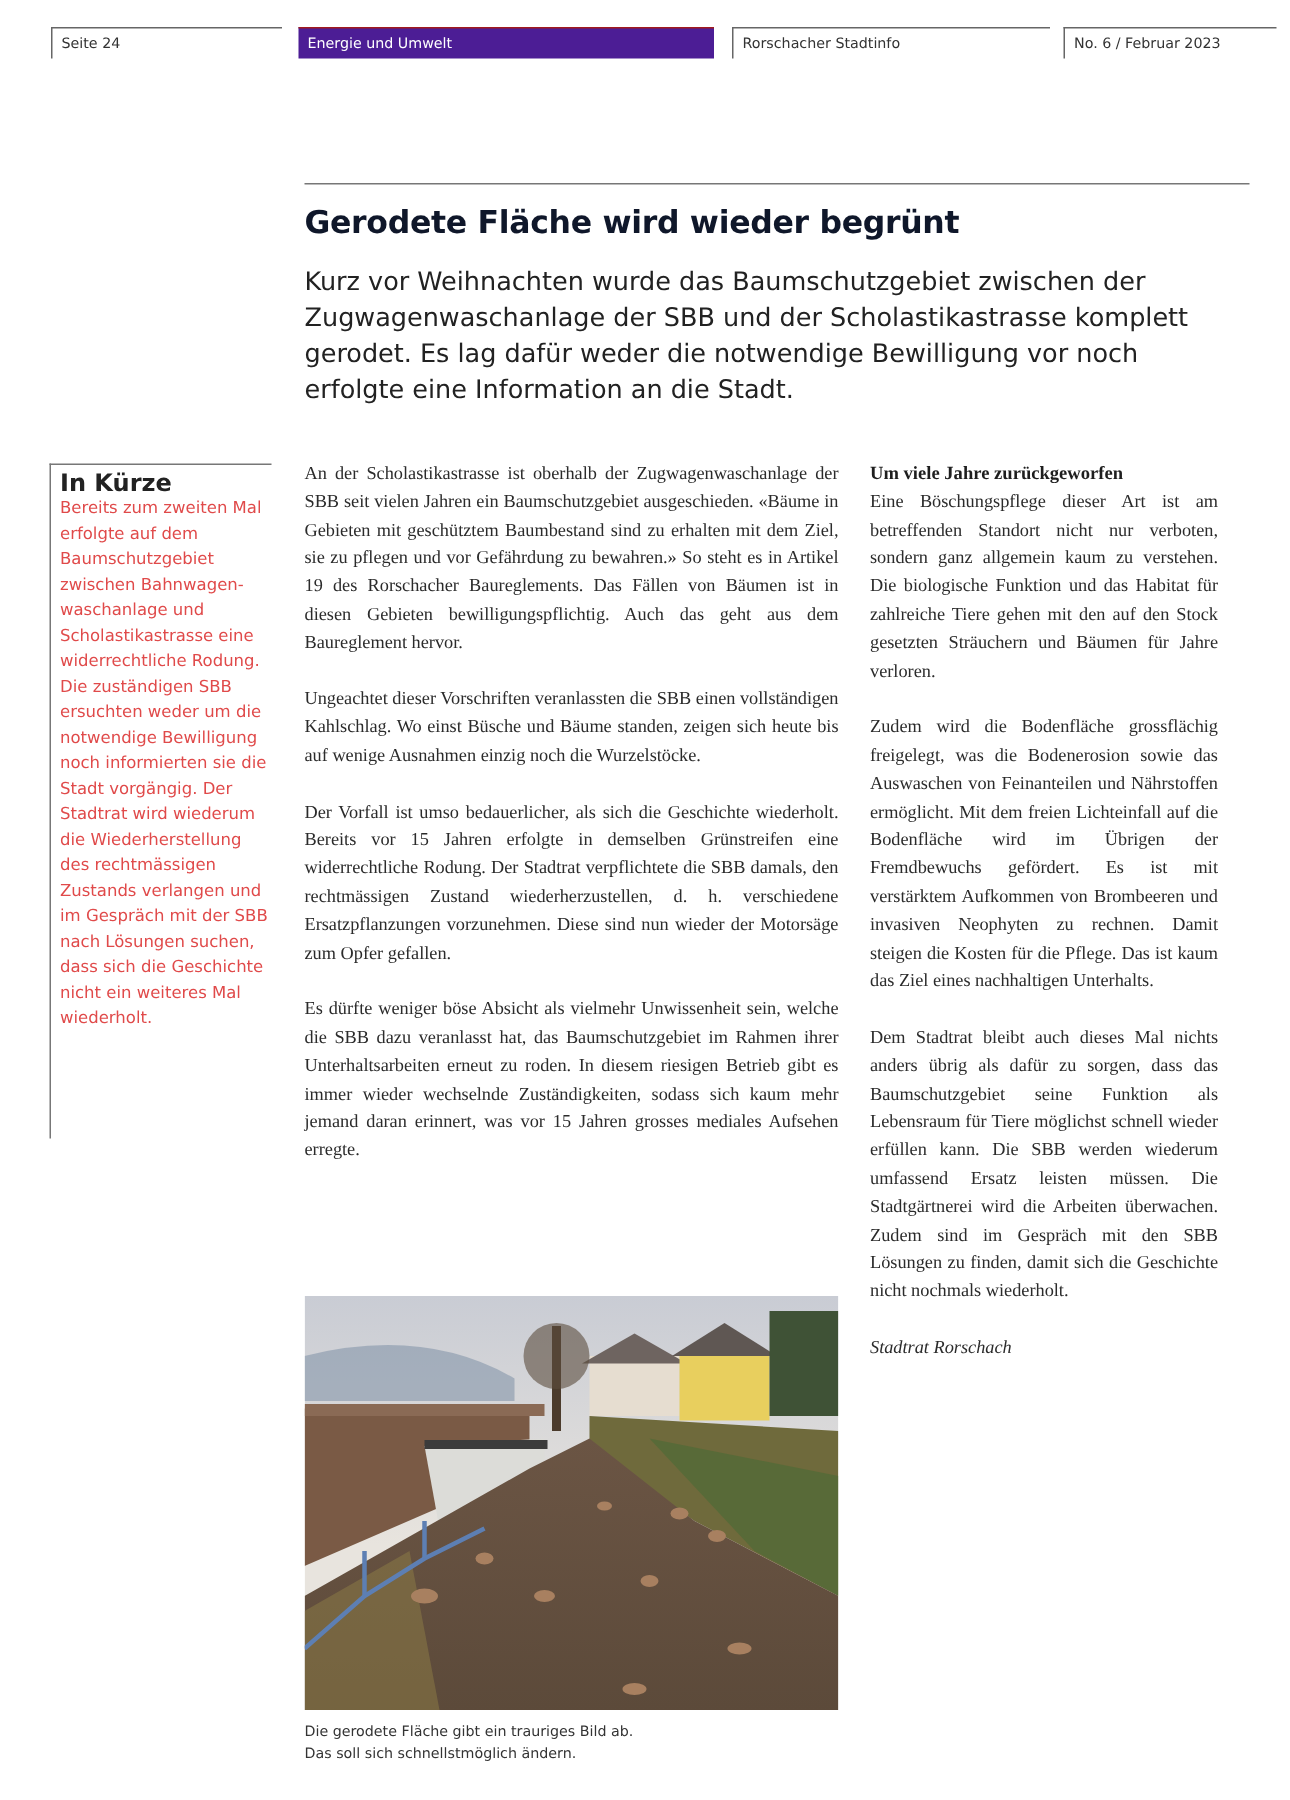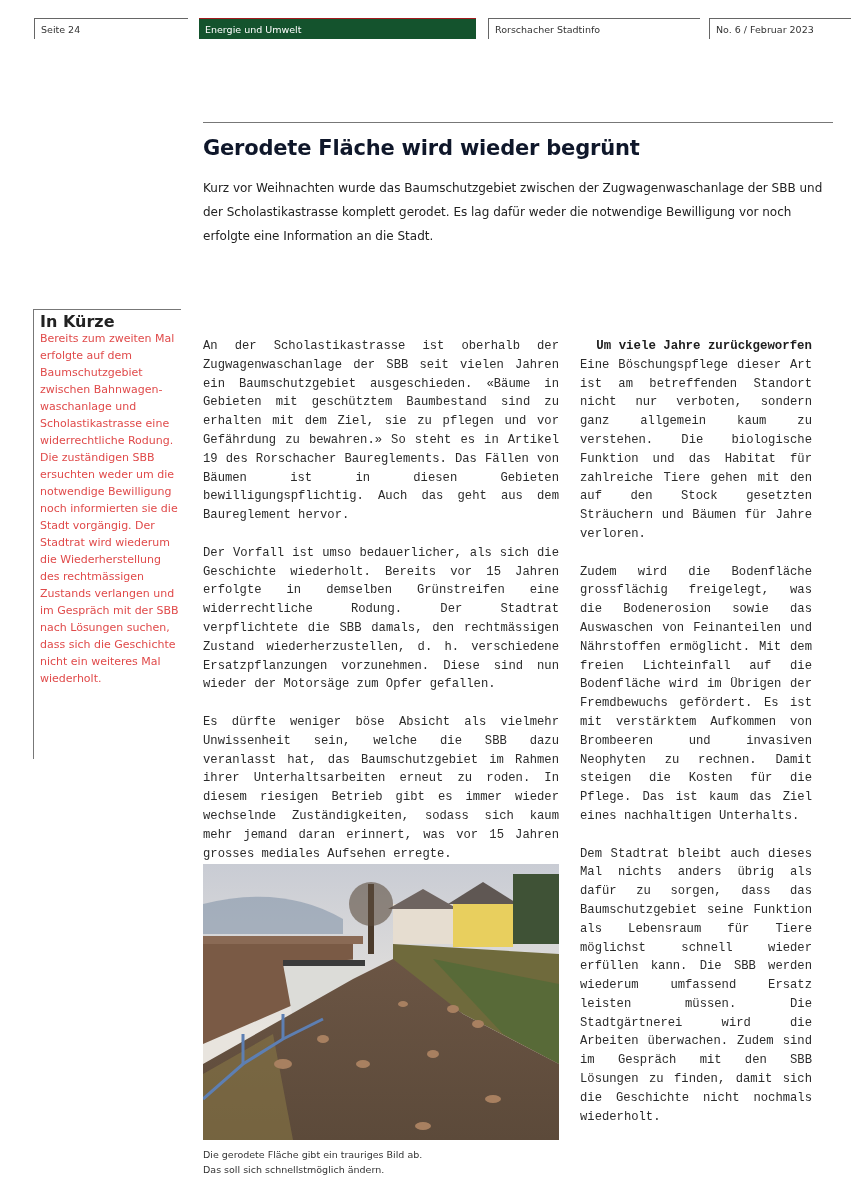--- a/index.html
+++ b/index.html
@@ -1,40 +1,40 @@
 <!DOCTYPE html>
 <html><head>
 <meta charset="utf-8">
 <style>
   html, body { margin:0; padding:0; background:#ffffff; }
   body { width:860px; height:1200px; position:relative; overflow:hidden; color:#2b2b2b; }
   .sans { font-family: "DejaVu Sans", "Liberation Sans", sans-serif; }
-  .serif { font-family: Liberation Mono, monospace; margin-top: 31px; }
+  .serif { font-family: Liberation Serif, serif; }
 
   
   .hdr { position:absolute; top:18px; height:21px; font-size:9.5px; line-height:21px; box-sizing:border-box; padding-left:6px; }
   .hdr.boxed { border-top:1.5px solid #666; border-left:1.5px solid #666; color:#333; }
   #hdr-page { left:34px; width:154px; }
-  #hdr-section { left:199px; width:277px; background:#14532d; color:#fff; border-top:1.5px solid #a11a1e; }
+  #hdr-section { left:199px; width:277px; background:#4c1d95; color:#fff; border-top:1.5px solid #a11a1e; }
   #hdr-pub { left:488px; width:212px; }
   #hdr-issue { left:709px; width:142px; text-align:left; padding-right:8px; }
 
   .rule { position:absolute; left:203px; top:122px; width:630px; height:1px; background:#777; }
   .title { position:absolute; left:203px; top:136px; font-size:21px; font-weight:bold; color:#0f172a; letter-spacing:-0.2px; }
-  .lead { position:absolute; left:203px; top:176px; width:625px; font-size:12px; line-height:24px; color:#222; }
+  .lead { position:absolute; left:203px; top:176px; width:625px; font-size:17px; line-height:24px; color:#222; }
 
   
   .sidebar { position:absolute; left:33px; top:309px; width:148px; border-top:1.5px solid #777; border-left:1.5px solid #777; padding:4px 0 0 6px; box-sizing:border-box; height:450px; }
   .sidebar h4 { margin:0; font-size:16px; font-weight:bold; color:#222; line-height:16px; }
   .sidebar p { margin:0; font-size:11px; line-height:17px; color:#e04a4a; white-space:pre-line; }
 
   
   .col { position:absolute; top:306px; font-size:12.2px; line-height:18.8px; color:#2b2b2b; }
   .col p { margin:0 0 18.8px 0; text-align:justify; hyphens:manual; }
-  .col h5 { margin:0; font-size:12.4px; font-weight:bold; color:#1e1e1e;text-align:right; }
+  .col h5 { margin:0; font-size:12.4px; font-weight:bold; color:#1e1e1e; }
   #col1 { left:203px; width:356px; }
   #col2 { left:580px; width:232px; }
   .sig { font-style:italic; }
 
   
   .photo { position:absolute; left:203px; top:864px; width:356px; height:276px; overflow:hidden; }
   .caption { position:absolute; left:203px; top:1148px; font-size:9.5px; line-height:14.5px; color:#333; white-space:pre-line; }
 </style>
 </head>
 <body>
@@ -48,29 +48,31 @@
 <h1 class="title sans" style="margin:0">Gerodete Fläche wird wieder begrünt</h1>
 <div class="lead sans">Kurz vor Weihnachten wurde das Baumschutzgebiet zwischen der Zugwagenwaschanlage der SBB und der Scholastikastrasse komplett gerodet. Es lag dafür weder die notwendige Bewilligung vor noch erfolgte eine Information an die Stadt.</div>
 
 <aside class="sidebar sans">
   <h4>In Kürze</h4>
   <p>Bereits zum zweiten Mal erfolgte auf dem Baumschutzgebiet zwischen Bahnwagen-waschanlage und Scholastikastrasse eine widerrechtliche Rodung. Die zuständigen SBB ersuchten weder um die notwendige Bewilligung noch informierten sie die Stadt vorgängig. Der Stadtrat wird wiederum die Wiederherstellung des rechtmässigen Zustands verlangen und im Gespräch mit der SBB nach Lösungen suchen, dass sich die Geschichte nicht ein weiteres Mal wiederholt.</p>
 </aside>
 
 <div id="col1" class="col serif">
   <p>An der Scholastikastrasse ist oberhalb der Zugwagenwaschanlage der SBB seit vielen Jahren ein Baumschutzgebiet ausgeschieden. «Bäume in Gebieten mit geschütztem Baumbestand sind zu erhalten mit dem Ziel, sie zu pflegen und vor Gefährdung zu bewahren.» So steht es in Artikel 19 des Rorschacher Baureglements. Das Fällen von Bäumen ist in diesen Gebieten bewilligungspflichtig. Auch das geht aus dem Baureglement hervor.</p>
+  <p>Ungeachtet dieser Vorschriften veranlassten die SBB einen vollständigen Kahlschlag. Wo einst Büsche und Bäume standen, zeigen sich heute bis auf wenige Ausnahmen einzig noch die Wurzelstöcke.</p>
   <p>Der Vorfall ist umso bedauerlicher, als sich die Geschichte wiederholt. Bereits vor 15 Jahren erfolgte in demselben Grünstreifen eine widerrechtliche Rodung. Der Stadtrat verpflichtete die SBB damals, den rechtmässigen Zustand wiederherzustellen, d. h. verschiedene Ersatzpflanzungen vorzunehmen. Diese sind nun wieder der Motorsäge zum Opfer gefallen.</p>
   <p>Es dürfte weniger böse Absicht als vielmehr Unwissenheit sein, welche die SBB dazu veranlasst hat, das Baumschutzgebiet im Rahmen ihrer Unterhaltsarbeiten erneut zu roden. In diesem riesigen Betrieb gibt es immer wieder wechselnde Zuständigkeiten, sodass sich kaum mehr jemand daran erinnert, was vor 15 Jahren grosses mediales Aufsehen erregte.</p>
 </div>
 
 <div id="col2" class="col serif">
   <h5>Um viele Jahre zurückgeworfen</h5>
   <p>Eine Böschungspflege dieser Art ist am betreffenden Standort nicht nur verboten, sondern ganz allgemein kaum zu verstehen. Die biologische Funktion und das Habitat für zahlreiche Tiere gehen mit den auf den Stock gesetzten Sträuchern und Bäumen für Jahre verloren.</p>
   <p>Zudem wird die Bodenfläche grossflächig freigelegt, was die Bodenerosion sowie das Auswaschen von Feinanteilen und Nährstoffen ermöglicht. Mit dem freien Lichteinfall auf die Bodenfläche wird im Übrigen der Fremdbewuchs gefördert. Es ist mit verstärktem Aufkommen von Brombeeren und invasiven Neophyten zu rechnen. Damit steigen die Kosten für die Pflege. Das ist kaum das Ziel eines nachhaltigen Unterhalts.</p>
   <p>Dem Stadtrat bleibt auch dieses Mal nichts anders übrig als dafür zu sorgen, dass das Baumschutzgebiet seine Funktion als Lebensraum für Tiere möglichst schnell wieder erfüllen kann. Die SBB werden wiederum umfassend Ersatz leisten müssen. Die Stadtgärtnerei wird die Arbeiten überwachen. Zudem sind im Gespräch mit den SBB Lösungen zu finden, damit sich die Geschichte nicht nochmals wiederholt.</p>
+  <p class="sig">Stadtrat Rorschach</p>
 </div>
 
 <div class="photo" title="Gerodete Böschung mit Wurzelstöcken neben Bahnanlage, Wohnhäuser im Hintergrund">
   <svg width="356" height="276" viewBox="0 0 356 276" xmlns="http://www.w3.org/2000/svg">
     <defs>
       <linearGradient id="sky" x1="0" y1="0" x2="0" y2="1">
         <stop offset="0" stop-color="#c9ccd4"></stop>
         <stop offset="0.6" stop-color="#e8e4de"></stop>
       </linearGradient>
       <linearGradient id="ground" x1="0" y1="0" x2="0" y2="1">

